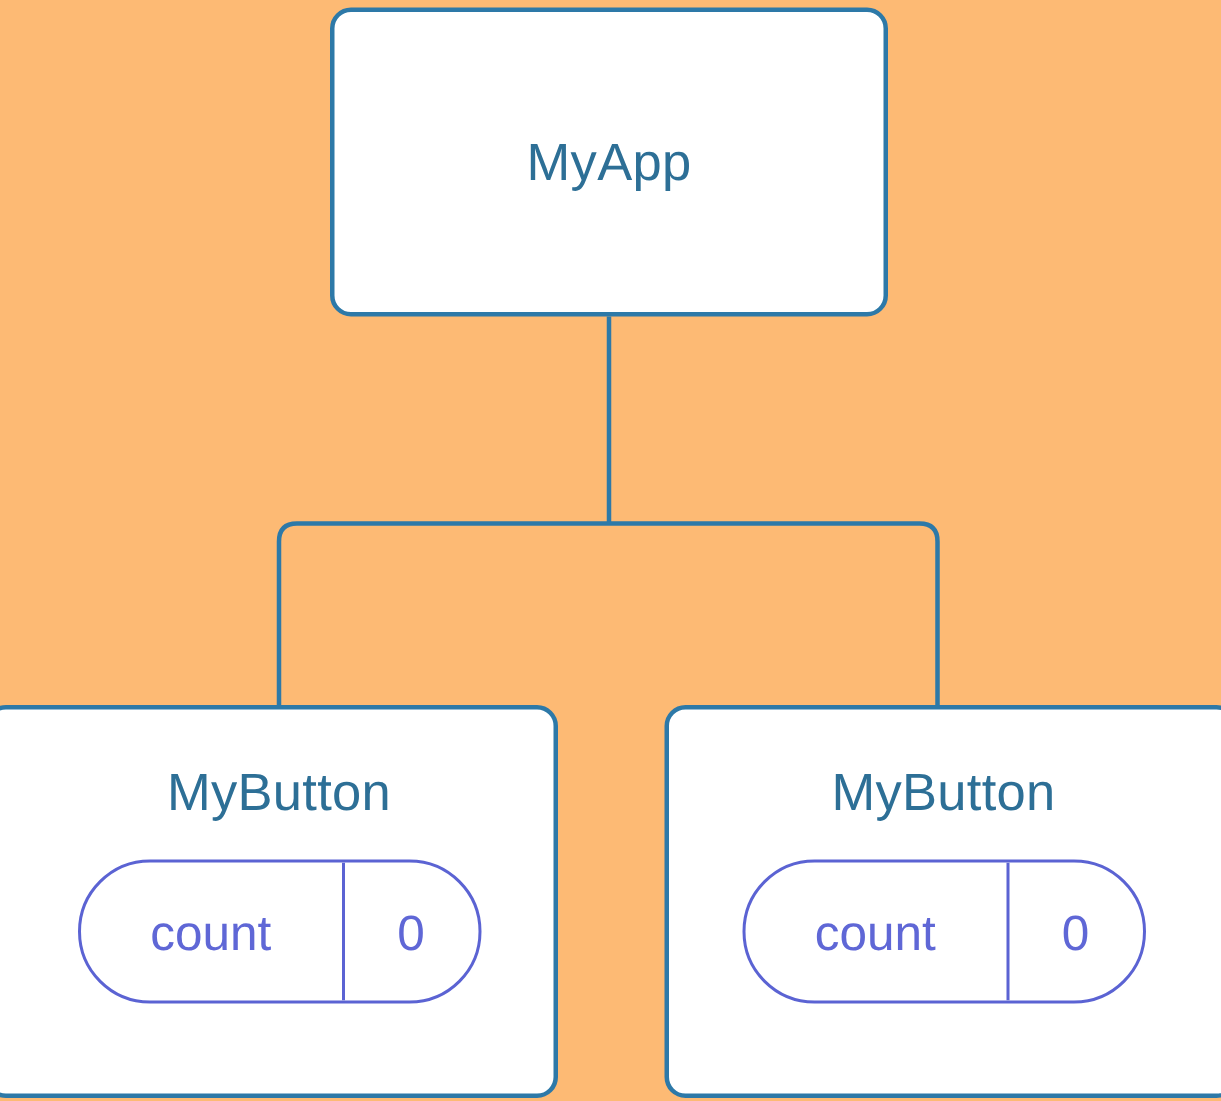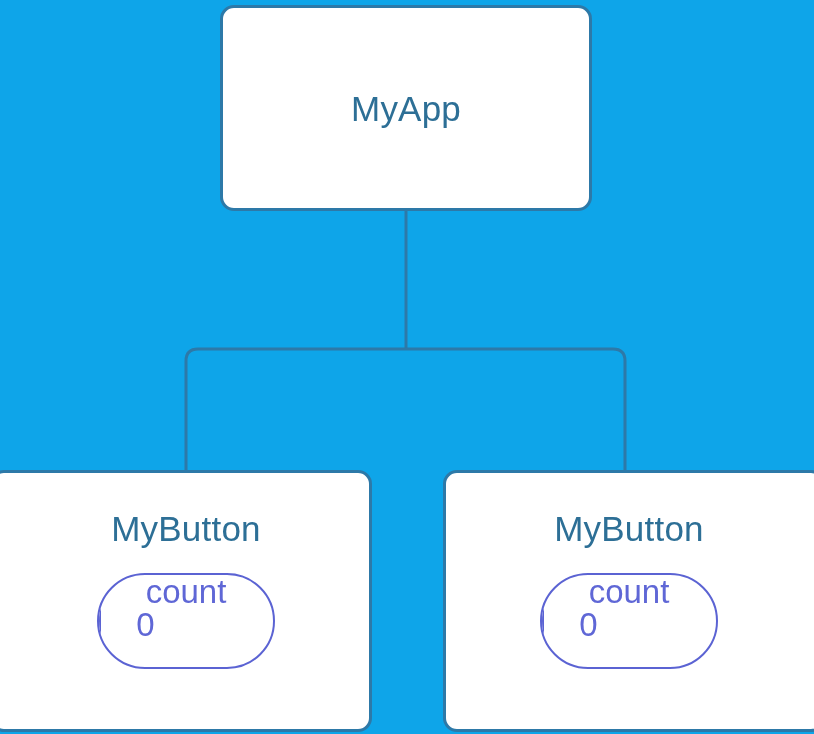--- a/index.html
+++ b/index.html
@@ -10,21 +10,21 @@
   body {
     width: 814px;
     height: 734px;
     overflow: hidden;
     font-family: "Liberation Sans", sans-serif;
   }
   #canvas {
     position: relative;
     width: 814px;
     height: 734px;
-    background: #0ea5e9;
+    background: #fdba74;
     overflow: hidden;
   }
   #connectors {
     position: absolute;
     left: 0;
     top: 0;
     width: 814px;
     height: 734px;
     pointer-events: none;
   }
@@ -90,21 +90,20 @@
   .state-pill {
     margin-top: 27px;
     display: flex;
     align-items: stretch;
     height: 96px;
     border: 2.5px solid #5b63d3;
     border-radius: 48px;
     box-sizing: border-box;
     background: #ffffff;
     overflow: hidden;
-    flex-direction: column;
   }
   .state-key,
   .state-value {
     display: flex;
     align-items: center;
     justify-content: center;
     color: #5f67d6;
     font-size: 33px;
     line-height: 1;
     white-space: nowrap;

